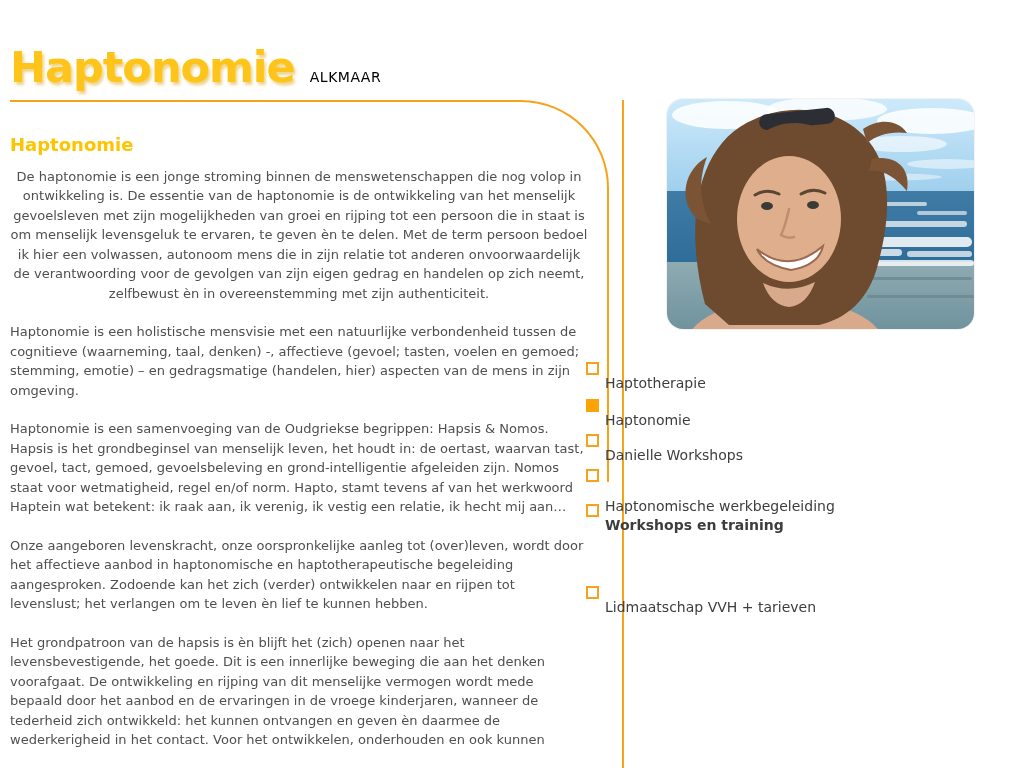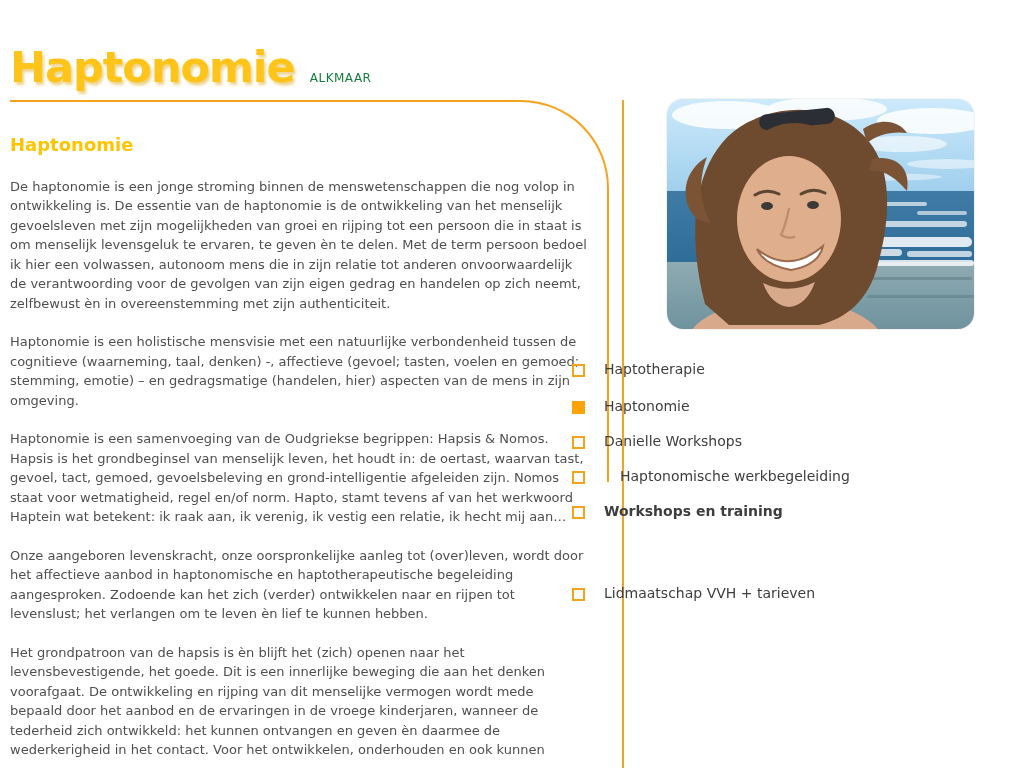--- a/index.html
+++ b/index.html
@@ -28,22 +28,22 @@
   }
   .site-title {
     font-size: 43px;
     font-weight: bold;
     letter-spacing: -1px;
     color: #FFC41A;
     text-shadow: 2px 3px 3px rgba(214, 160, 0, 0.45);
     line-height: 1.1;
   }
   .site-subtitle {
-    font-size: 12px;
-    color: #15803d;
+    font-size: 14px;
+    color: #000000;
     letter-spacing: 0.5px;
   }
 
   
   .rule-curve {
     position: absolute;
     left: 10px;
     top: 100px;
     width: 599px;
     height: 382px;
@@ -75,44 +75,45 @@
     font-weight: bold;
     color: #FFC400;
     line-height: 1.1;
   }
   .content p {
     margin: 19px 0 0 0;
     font-size: 13px;
     line-height: 1.5;
     color: #4F4F4F;
   }
-  .content h2 + p { margin-top: 22px; }
+  .content h2 + p { margin-top: 12px; text-align: center; }
 
   
   .photo {
     position: absolute;
     left: 667px;
     top: 99px;
     width: 307px;
     height: 230px;
     border-radius: 16px;
     overflow: hidden;
     box-shadow: 0 0 0 1px rgba(0,0,0,0.05);
   }
   .photo svg { display: block; }
 
   
   .menu-item {
     position: absolute;
-    left: 572px;
+    left: 586px;
     height: 15px;
     display: flex;
-    align-items: flex-end;
+    align-items: flex-start;
     cursor: pointer;
     white-space: nowrap;
+    flex-direction: column;
   }
   .bullet {
     box-sizing: border-box;
     width: 13px;
     height: 13px;
     border: 2px solid #F5A31B;
     background: transparent;
     flex: 0 0 auto;
   }
   .menu-item.active .bullet {

